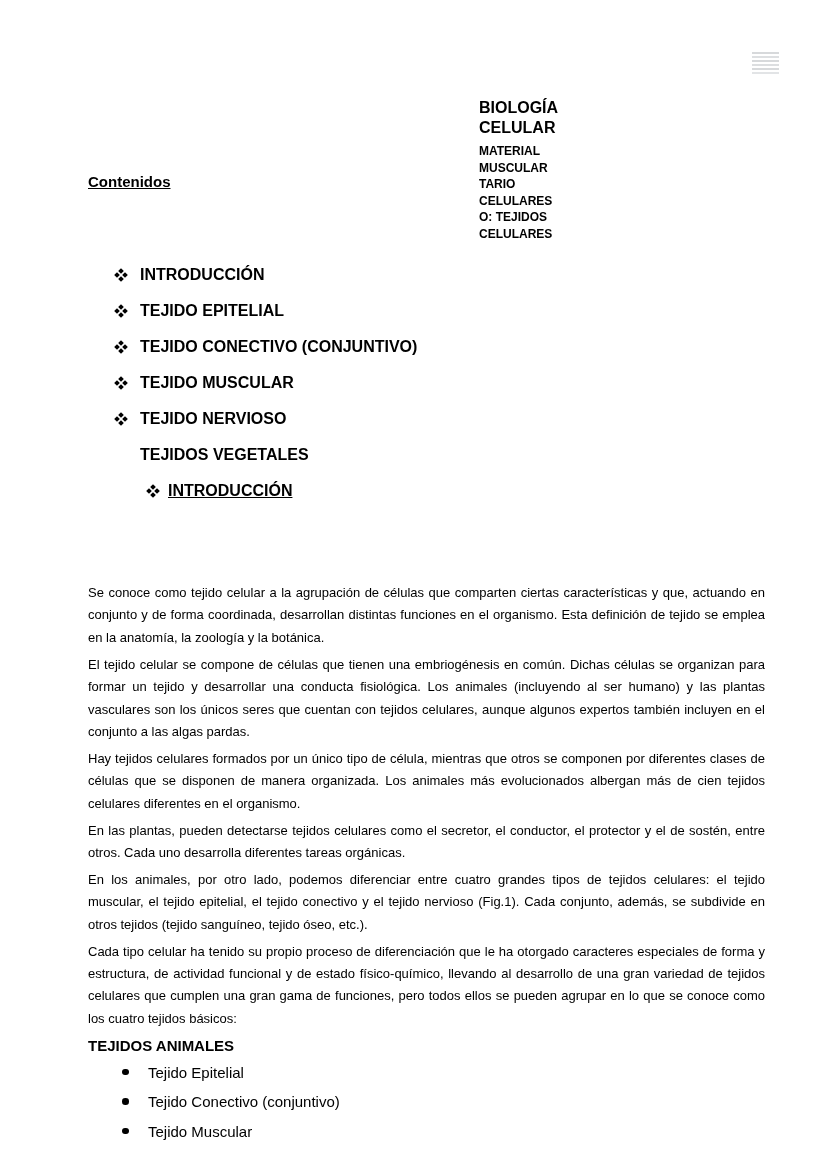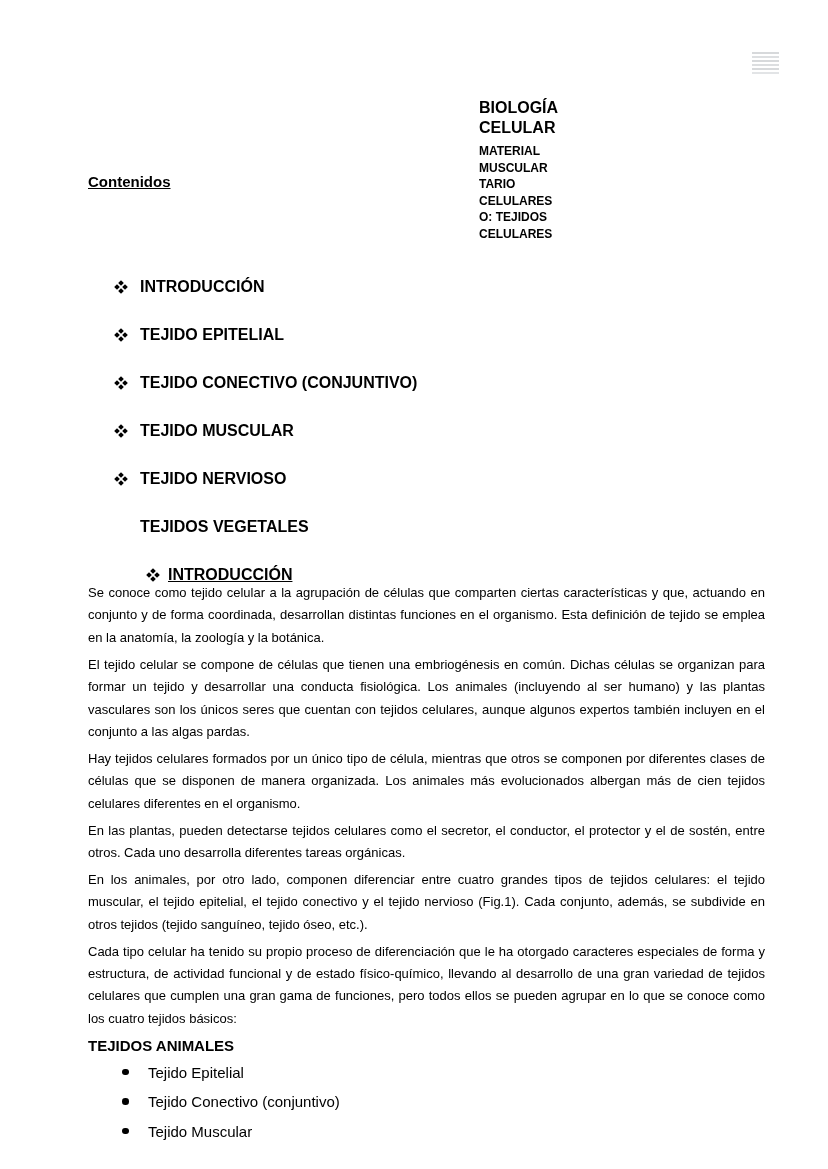--- a/index.html
+++ b/index.html
@@ -19,21 +19,21 @@
   .header-col{position:absolute;left:479px;top:98px;width:116px;text-align:left;font-weight:bold;}
   .header-title div{font-size:16px;line-height:20px;}
   .header-sub{margin-top:5px;}
   .header-sub div{font-size:12px;line-height:16.6px;}
 
   .contenidos{position:absolute;left:88px;top:174px;font-size:15px;font-weight:bold;
     text-decoration:underline;line-height:16px;}
 
   
   .toc{position:absolute;left:88px;top:266px;width:500px;}
-  .toc-row{position:relative;height:36px;font-size:16px;font-weight:bold;line-height:17px;padding-left:52px;box-sizing:border-box;margin-top:12px;}
+  .toc-row{position:relative;height:36px;font-size:16px;font-weight:bold;line-height:17px;padding-left:52px;box-sizing:border-box;}
   .toc-row.sec{padding-left:80px;height:32px;}
   .toc-row.sec .label{text-decoration:underline;}
   .dbullet{position:absolute;left:27px;top:3px;width:12px;height:12px;}
   .toc-row.sec .dbullet{left:59px;}
   .dbullet i{position:absolute;width:4px;height:4px;background:#000;transform:rotate(45deg);}
   .dbullet i:nth-child(1){left:4px;top:0;}
   .dbullet i:nth-child(2){left:4px;top:8px;}
   .dbullet i:nth-child(3){left:0;top:4px;}
   .dbullet i:nth-child(4){left:8px;top:4px;}
 
@@ -134,21 +134,21 @@
       </span>
     <span class="label">INTRODUCCIÓN</span>
   </div>
 </div>
 
 <div class="bodytext">
   <p>Se conoce como tejido celular a la agrupación de células que comparten ciertas características y que, actuando en conjunto y de forma coordinada, desarrollan distintas funciones en el organismo. Esta definición de tejido se emplea en la anatomía, la zoología y la botánica.</p>
   <p>El tejido celular se compone de células que tienen una embriogénesis en común. Dichas células se organizan para formar un tejido y desarrollar una conducta fisiológica. Los animales (incluyendo al ser humano) y las plantas vasculares son los únicos seres que cuentan con tejidos celulares, aunque algunos expertos también incluyen en el conjunto a las algas pardas.</p>
   <p>Hay tejidos celulares formados por un único tipo de célula, mientras que otros se componen por diferentes clases de células que se disponen de manera organizada. Los animales más evolucionados albergan más de cien tejidos celulares diferentes en el organismo.</p>
   <p>En las plantas, pueden detectarse tejidos celulares como el secretor, el conductor, el protector y el de sostén, entre otros. Cada uno desarrolla diferentes tareas orgánicas.</p>
-  <p>En los animales, por otro lado, componen diferenciar entre cuatro grandes tipos de tejidos celulares: el tejido muscular, el tejido epitelial, el tejido conectivo y el tejido nervioso (Fig.1). Cada conjunto, además, se subdivide en otros tejidos (tejido sanguíneo, tejido óseo, etc.).</p>
+  <p>En los animales, por otro lado, podemos diferenciar entre cuatro grandes tipos de tejidos celulares: el tejido muscular, el tejido epitelial, el tejido conectivo y el tejido nervioso (Fig.1). Cada conjunto, además, se subdivide en otros tejidos (tejido sanguíneo, tejido óseo, etc.).</p>
   <p>Cada tipo celular ha tenido su propio proceso de diferenciación que le ha otorgado caracteres especiales de forma y estructura, de actividad funcional y de estado físico-químico, llevando al desarrollo de una gran variedad de tejidos celulares que cumplen una gran gama de funciones, pero todos ellos se pueden agrupar en lo que se conoce como los cuatro tejidos básicos:</p>
 
   <div class="animal-heading">TEJIDOS ANIMALES</div>
 
   <div class="animal-list">
     <div class="animal-row">
       <span class="rbullet"></span>
       <span>Tejido Epitelial</span>
     </div>
     <div class="animal-row">

